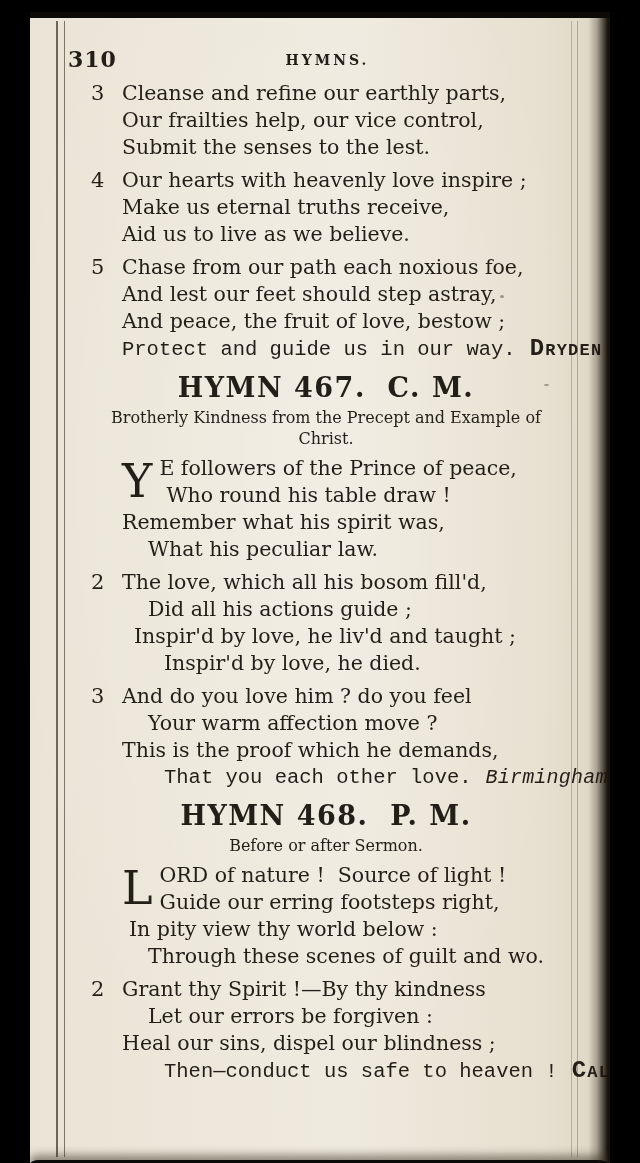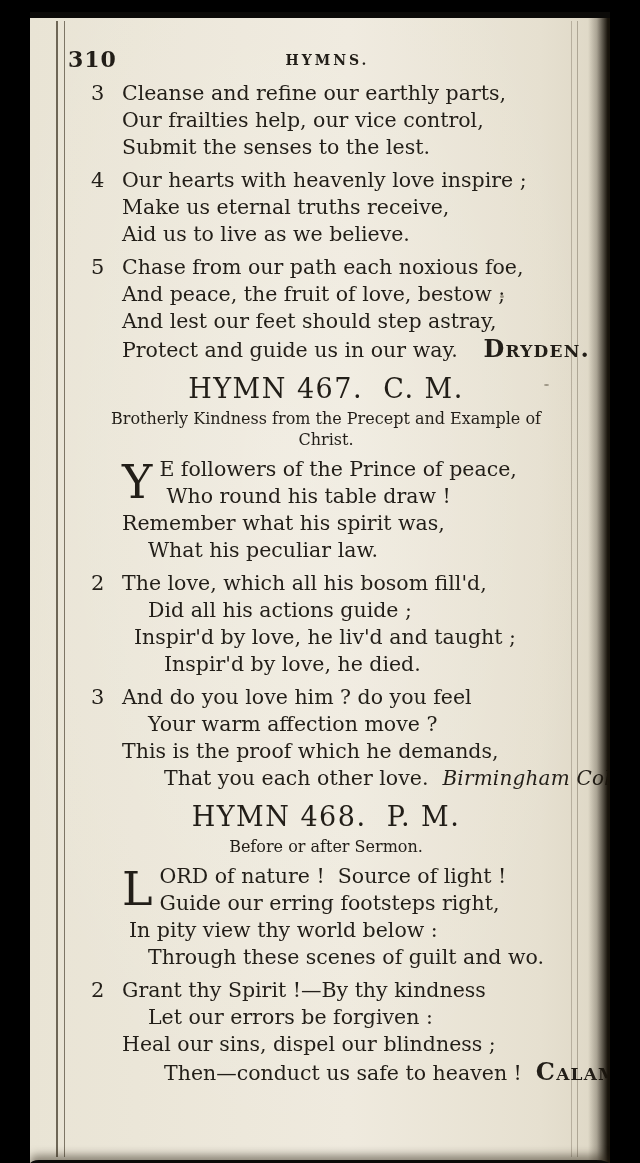--- a/index.html
+++ b/index.html
@@ -35,25 +35,25 @@
   .running{position:absolute;left:3px;right:0;top:8px;text-align:center;
     font-size:14px;font-weight:bold;letter-spacing:3px;}
 
   .verse{position:relative;margin:0 0 6px 34px;font-size:20.5px;line-height:27px;}
   .vnum{position:absolute;left:-31px;top:0;font-size:21px;}
   .vline{white-space:nowrap;}
   .ind{margin-left:26px;}
   .inds{margin-left:12px;}
   .ind2{margin-left:42px;}
   .di{text-indent:7px;}
-  .attr-line{display:flex;justify-content:space-between;align-items:baseline;margin-right:-26px;}
+  .attr-line{display:flex;justify-content:space-between;align-items:baseline;margin-right:-26px;font-family:Liberation Mono, monospace;}
   .attribution{font-variant:small-caps;letter-spacing:1.2px;font-weight:bold;font-size:24px;padding-left:14px;}
   .attribution.it{font-variant:normal;font-style:italic;font-weight:normal;font-size:20px;letter-spacing:.2px;}
 
-  .hymn-title{text-align:center;font-size:27px;font-weight:normal;letter-spacing:1.5px;
+  .hymn-title{text-align:center;font-size:27px;font-weight:bold;letter-spacing:1.5px;
     margin:8px 0 2px;line-height:34px;}
   .hymn-sub{text-align:center;font-size:16px;margin:0 0 6px;line-height:21px;}
 
   .dropcap{float:left;font-size:46px;line-height:50px;height:53px;margin:1px 7px 0 0;}
 </style>
 </head>
 <body>
 
 <div class="scan">
 
@@ -79,22 +79,22 @@
       <div class="verse">
         <span class="vnum">4</span>
         <div class="vline">Our hearts with heavenly love inspire ;</div>
         <div class="vline">Make us eternal truths receive,</div>
         <div class="vline">Aid us to live as we believe.</div>
       </div>
 
       <div class="verse">
         <span class="vnum">5</span>
         <div class="vline">Chase from our path each noxious foe,</div>
+        <div class="vline">And lest our feet should step astray,</div>
         <div class="vline">And peace, the fruit of love, bestow ;</div>
-        <div class="vline">And lest our feet should step astray,</div>
         <div class="vline attr-line">
           <span>Protect and guide us in our way.</span>
           <span class="attribution">Dryden.</span>
         </div>
       </div>
 
     </section>
 
     <section>
 

